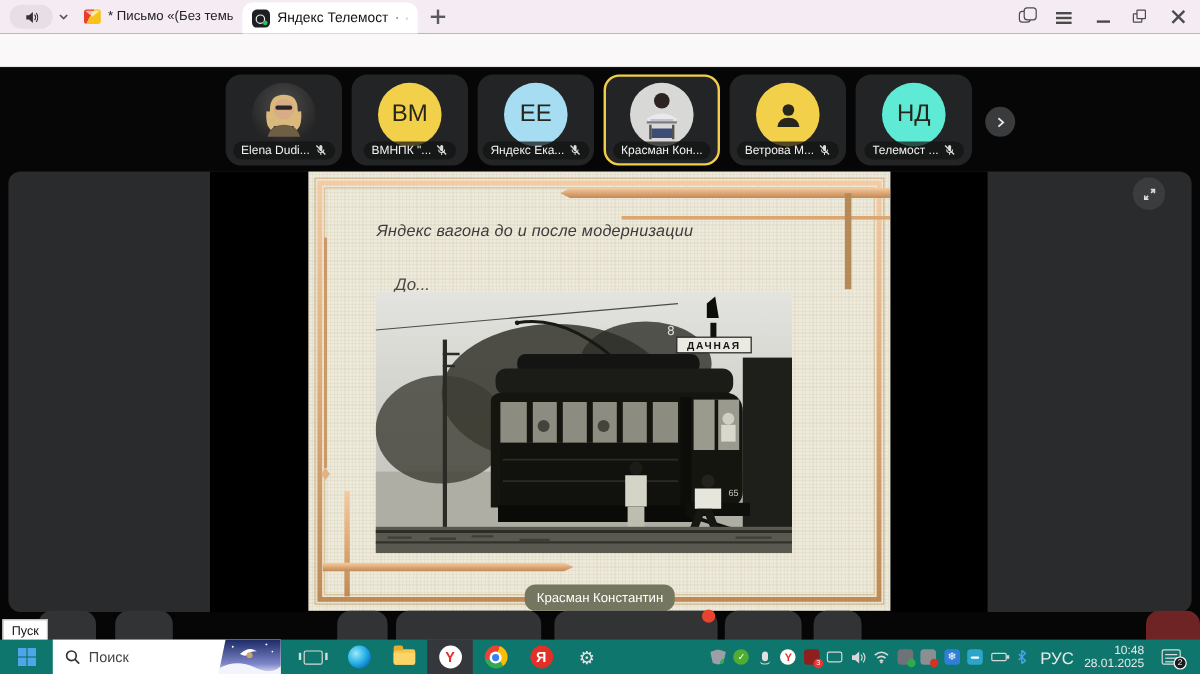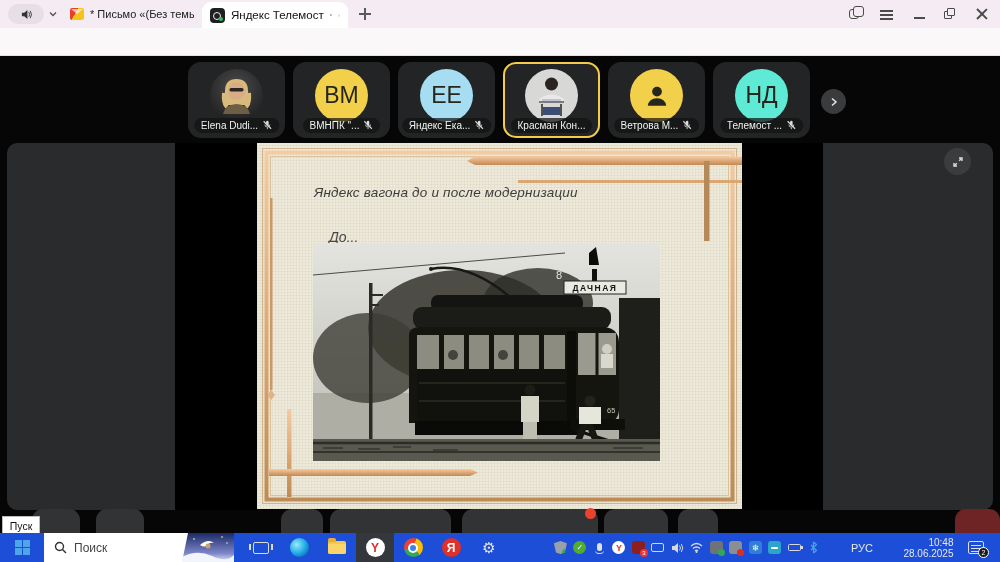--- a/index.html
+++ b/index.html
@@ -47,21 +47,21 @@
   .addr{left:108px;top:33px;width:134px;height:19px;background:#efebee;border-radius:10px;display:flex;align-items:center;gap:5px;padding:0 8px}
   .addr .url{font-size:11px;color:#2a2a2a;white-space:nowrap}
   .pagetitle{left:0;top:35px;width:1000px;text-align:center;font-size:12px;color:#141414}
   .tb-r{top:34px}
   .dots3 i{position:absolute;left:6px;width:2.5px;height:2.5px;border-radius:50%;background:#555}
 
   
   .content{left:0;top:56px;width:1000px;height:506px;background:#060606}
   .tile{top:62px;width:97px;height:76px;background:#232425;border-radius:13px;overflow:hidden}
   .tile.active{outline:2.5px solid #f2cd4a;outline-offset:-2.5px}
-  .avatar{position:absolute;left:22px;top:7px;width:53px;height:53px;border-radius:50%;display:flex;align-items:center;justify-content:center;font-size:23px;color:#26261c;font-weight:500}
+  .avatar{position:absolute;left:22px;top:7px;width:53px;height:53px;border-radius:50%;display:flex;align-items:center;justify-content:center;font-size:20px;color:#26261c;font-weight:500}
   .namepill{position:absolute;left:50%;transform:translateX(-50%);bottom:5px;background:rgba(18,18,18,.72);border-radius:9px;padding:2px 7px;display:flex;align-items:flex-start;gap:4px;max-width:92px}
   .namepill .nm{font-size:10px;color:#f2f2f2;white-space:nowrap;overflow:hidden}
   .strip-next{left:821px;top:89px;width:25px;height:25px;border-radius:50%;background:#3a3b3d;display:flex;align-items:center;justify-content:center}
 
   .stage{left:7px;top:143px;width:986px;height:367px;background:#2a2b2d;border-radius:10px}
   .videoarea{left:175px;top:143px;width:648px;height:367px;background:#000}
   .slide{left:257px;top:143px;width:485px;height:366px;background:#eeeadb;background-image:repeating-linear-gradient(90deg,rgba(197,189,160,.18) 0 1px,transparent 1px 3px),repeating-linear-gradient(0deg,rgba(197,189,160,.18) 0 1px,transparent 1px 3px);overflow:hidden}
   .slide-title{position:absolute;left:57px;top:42px;font-size:13.5px;font-style:italic;color:#3c3c3c;letter-spacing:.2px}
   .slide-before{position:absolute;left:72px;top:86px;font-size:14px;font-style:italic;color:#474747}
   .photo{position:absolute;left:56px;top:100px;width:347px;height:218px}
@@ -73,21 +73,21 @@
   .cbtn{top:509px;height:44px;background:#323335;border-radius:11px;display:flex;align-items:center;justify-content:center;gap:6px;color:#ddd;font-size:11px;overflow:hidden}
   .cbtn .lbl{white-space:nowrap;color:#d9d9d9;margin-top:18px}
   .cbtn .cicon{margin-top:18px}
   .cnt-pill{margin-top:18px;background:#4a4b4d;border-radius:9px;padding:1px 6px;font-size:10px;color:#eee}
   .reddot{left:585px;top:508px;width:11px;height:11px;border-radius:50%;background:#e8432e}
   .cbtn-red{background:#6e2425}
   .tooltip-start{left:2px;top:516px;width:38px;height:19px;background:#fff;border:1px solid #bdbdbd;display:flex;align-items:center;justify-content:center;z-index:40}
   .tooltip-start span{font-size:10.5px;color:#111}
 
   
-  .taskbar{left:0;top:533px;width:1000px;height:29px;background:#1d4ed8;z-index:50;display:flex;align-items:center}
+  .taskbar{left:0;top:533px;width:1000px;height:29px;background:#0f766e;z-index:50;display:flex;align-items:center}
   .tb-start{width:44px;height:29px;display:flex;align-items:center;justify-content:center}
   .winlogo{width:15px;height:15px;display:grid;grid-template-columns:7px 7px;grid-template-rows:7px 7px;gap:1px}
   .winlogo i{background:#4ea6e8}
   .searchbox{width:190px;height:29px;background:#fff;display:flex;align-items:center;gap:7px;padding-left:10px;position:relative}
   .searchbox .ph{font-size:12px;color:#444}
   .search-art{position:absolute;right:0;top:0;width:52px;height:29px}
   .tb-app{width:38px;height:29px;display:flex;align-items:center;justify-content:center}
   .tb-app.activeapp{background:#34383c}
   .folder{width:18px;height:13px;background:#f7c64a;border-radius:2px;position:relative}
   .folder:before{content:"";position:absolute;left:0;top:-3px;width:8px;height:4px;background:#e7ae32;border-radius:2px 2px 0 0}
@@ -116,21 +116,21 @@
   .cast{width:13px;height:9px;border:1.5px solid #d8d8d8;border-radius:2px}
   .snow{background:#2f7fd6;border-radius:3px;color:#fff;font-size:9px;font-family:"DejaVu Sans",sans-serif}
   .teal{background:#2ba6c9;border-radius:3px}
   .teal:after{content:"";width:7px;height:2px;background:#fff;border-radius:1px}
   .batt{width:13px;height:7px;border:1.4px solid #d8d8d8;border-radius:1.5px;position:relative}
   .batt:after{content:"";position:absolute;right:-3px;top:1px;width:1.8px;height:3px;background:#d8d8d8}
   .phn{background:#6f7377;border-radius:3px}
   .phn:after{content:"";position:absolute;right:-2px;bottom:-2px;width:7px;height:7px;border-radius:50%;background:#2faa4e}
   .camb{background:#8b8f93;border-radius:3px}
   .camb:after{content:"";position:absolute;right:-2px;bottom:-2px;width:7px;height:7px;border-radius:50%;background:#d93025}
-  .lang{font-size:11px;color:#e8e8e8;margin:0 24px}
+  .lang{font-size:14px;color:#e8e8e8;margin:0 2px}
   .clock{font-size:10px;color:#e8e8e8;text-align:right;line-height:11px;margin-right:8px;white-space:nowrap}
   .notif{width:16px;height:13px;border:1.5px solid #dcdcdc;border-radius:2px;position:relative;margin-right:10px}
   .notif i{position:absolute;left:2px;right:2px;height:1.4px;background:#dcdcdc}
   .notif .badge{position:absolute;right:-6px;bottom:-5px;width:11px;height:11px;border-radius:50%;background:#1b1b1b;border:1.4px solid #fff;color:#fff;font-size:7px;display:flex;align-items:center;justify-content:center}
 </style>
 </head>
 <body>
 
 <div id="screen">
 
@@ -421,20 +421,21 @@
     </svg>
   </div>
 
   <div class="abs expand-btn">
     <svg width="12" height="12" viewBox="0 0 12 12">
         <path d="M7 2h3v3M5 10H2V7" stroke="#dcdcdc" stroke-width="1.4" fill="none"></path>
         <path d="M10 2L7.2 4.8M2 10l2.8-2.8" stroke="#dcdcdc" stroke-width="1.4"></path>
       </svg>
   </div>
 
+  <div class="abs speakerpill"><span>Красман Константин</span></div>
 
   <div class="abs cbtn" style="left:32px;width:48px">
     <svg class="cicon" width="14" height="14" viewBox="0 0 12 12">
         <rect x="4.5" y="1" width="3" height="6" rx="1.5" fill="#ddd"></rect>
         <path d="M3 5.5a3 3 0 0 0 6 0M6 9v2" stroke="#ddd" fill="none"></path>
         <path d="M1.5 1.5l9 9" stroke="#ddd" stroke-width="1.3"></path>
       </svg>
   </div>
   <div class="abs cbtn" style="left:96px;width:48px">
     <svg class="cicon" width="15" height="13" viewBox="0 0 14 12">
@@ -581,21 +582,21 @@
           <i class="batt"></i>
         </span>
       <span class="tico">
         <svg width="9" height="13" viewBox="0 0 9 13">
             <path d="M4.5 1v11M4.5 1l3 2.5L2 9M4.5 12l3-2.5L2 4" stroke="#4aa3e8" stroke-width="1.2" fill="none"></path>
           </svg>
       </span>
       <span class="lang">РУС</span>
       <span class="clock">
         <span>10:48</span><br>
-        <span>28.06.2025</span>
+        <span>28.01.2025</span>
       </span>
       <span class="notif">
         <i style="top:2.5px"></i>
           <i style="top:5.5px"></i>
           <i style="top:8.5px"></i>
         <span class="badge">2</span>
       </span>
     </div>
   </div>
 

